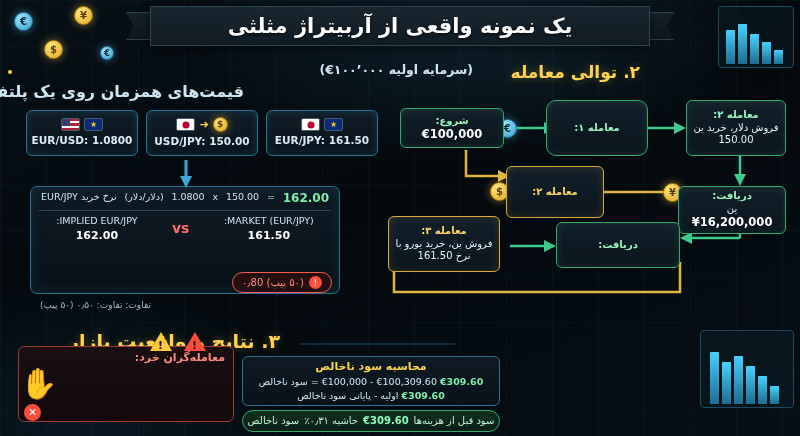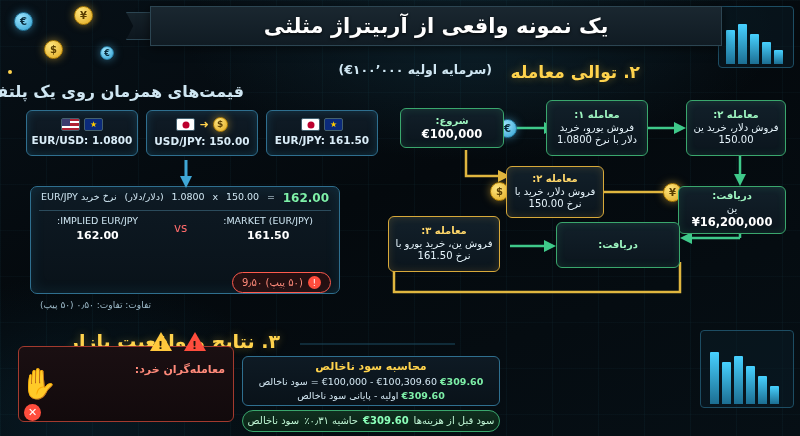--- a/index.html
+++ b/index.html
@@ -24,21 +24,21 @@
     background-image:
       linear-gradient(to right, rgba(40,120,140,0.07) 1px, transparent 1px),
       linear-gradient(to bottom, rgba(40,120,140,0.055) 1px, transparent 1px);
     background-size: 46px 46px;
     pointer-events: none;
   }
   .glowdot { position:absolute; border-radius:50%; filter: blur(0.3px); }
 
   
   .banner {
-    position: absolute; top: 6px; left: 150px; width: 572px; height: 40px;
+    position: absolute; top: 6px; left: 150px; width: 500px; height: 40px;
     background: linear-gradient(180deg,#1a2730 0%, #101b23 100%);
     border: 1px solid #2c4552;
     display: flex; align-items: center; justify-content: center;
     box-shadow: 0 2px 10px rgba(0,0,0,.6);
   }
   .banner-title {
     color: #ffffff; font-size: 21px; font-weight: bold; letter-spacing: .3px;
     text-shadow: 0 1px 3px rgba(0,0,0,.8);
   }
   .ribbon-end {
@@ -56,21 +56,21 @@
     display: flex; flex-direction: column; align-items: center; justify-content: center;
     text-align: center;
     font-size: 10px; color: #eaf6ff; line-height: 1.25;
   }
   .sec-title { position: absolute; font-weight: bold; white-space: nowrap; }
 
   
   .t1 { top: 56px; right: 560px; font-size: 17px; color: #ffd34d; text-shadow:0 0 8px rgba(255,200,60,.35);}
   .t1sub { top: 82px; right: 556px; font-size: 16px; color: #cfe6f2; }
   .t2 { top: 62px; right: 160px; font-size: 17px; color: #ffd34d; text-shadow:0 0 8px rgba(255,200,60,.35);}
-  .t2sub { top: 62px; right: 308px; font-size: 12.5px; color: #cfe6f2; }
+  .t2sub { top: 62px; right: 327px; font-size: 12.5px; color: #cfe6f2; }
   .t3 { top: 330px; right: 520px; font-size: 19px; color: #ffd34d; text-shadow:0 0 8px rgba(255,200,60,.35);}
 
   .pair {
     width: 112px; height: 46px; background: linear-gradient(180deg,#101c27,#0a141c);
     border: 1px solid #2f6f8f; border-radius: 6px;
     box-shadow: 0 0 10px rgba(40,140,180,.25) inset;
     display:flex; flex-direction:column; align-items:center; justify-content:center; gap:3px;
   }
   .flags { display:flex; gap:4px; align-items:center; }
   .flag { width: 19px; height: 13px; border-radius:2px; border:1px solid #44606e; display:block;}
@@ -87,21 +87,21 @@
     background: linear-gradient(180deg,#0e1a24,#091219);
     border: 1px solid #2f6f8f; border-radius: 7px;
     box-shadow: 0 0 14px rgba(40,140,180,.18) inset;
     align-items: stretch; justify-content: flex-start; padding: 4px 8px;
   }
   .calc-head { color:#ffd34d; font-size:13.5px; font-weight:bold; text-align:center; margin-bottom:3px;}
   .calc-row { display:flex; justify-content:space-between; font-size:9.5px; color:#cfe6f2; padding:0 2px;}
   .calc-eq { color:#7ef0a8; font-weight:bold; font-size:12px;}
   .sep { height:1px; background:#2b4b5c; margin:4px 0;}
   .cmp { display:flex; align-items:center; justify-content:space-around; font-size:9.5px; color:#cfe6f2;}
-  .vs { color:#ff6b6b; font-weight:normal; font-size:12px;}
+  .vs { color:#ff6b6b; font-weight:bold; font-size:14px;}
   .cmp-val { color:#ffffff; font-weight:bold; font-size:11px;}
   .pipbadge {
     position:absolute; left: 232px; top: 272px;
     border:1px solid #ff5a4d; border-radius:13px; padding:3px 9px;
     color:#ff8a7a; font-size:10px; background:rgba(60,12,10,.55); display:flex; gap:5px; align-items:center;
   }
   .warnbadge { width:13px;height:13px;border-radius:50%;background:#ff4d3d;color:#fff;font-size:9px;display:flex;align-items:center;justify-content:center;}
   .pipnote { position:absolute; left: 40px; top: 300px; font-size:9px; color:#9fbccb; }
 
   
@@ -148,21 +148,21 @@
     left: 258px; top: 352px; width: 212px; height: 56px;
     background: linear-gradient(180deg,#0e1a24,#091219);
     border:1px solid #2f6f8f; border-radius:6px; align-items:stretch; padding:3px 6px; justify-content:flex-start;
   }
   .hft-head{ color:#6fd3ff; font-size:10.5px; font-weight:bold; text-align:center;}
   .hft-body{ font-size:8.8px; color:#bcd6e3; text-align:center; line-height:1.45; margin-top:2px;}
 
   .riskbox {
     left: 18px; top: 346px; width: 216px; height: 76px;
     background: linear-gradient(180deg,#1a0f12,#120a0c);
-    border:1px solid #a33a2e; border-radius:6px; align-items:stretch; padding:16px 8px; justify-content:flex-start;
+    border:1px solid #a33a2e; border-radius:6px; align-items:stretch; padding:4px 8px; justify-content:flex-start;
   }
   .risk-head{ color:#ff8a7a; font-size:11px; font-weight:bold; text-align:right;}
   .risk-body{ font-size:8.8px; color:#e0c3bd; text-align:right; line-height:1.5; margin-top:2px;}
   .stop-icon {
     position:absolute; left:20px; top:360px; width:38px;height:46px;
     display:flex; align-items:center; justify-content:center; font-size:30px; color:#ffffff;
   }
   .tri-warn { position:absolute; width:0;height:0;border-left:11px solid transparent;border-right:11px solid transparent;border-bottom:19px solid #ffc83d;}
   .tri-warn.red { border-bottom-color:#ff4d3d;}
   .tri-warn span{ position:absolute; left:-3px; top:7px; font-size:11px; color:#20150a; font-weight:bold;}
@@ -270,21 +270,21 @@
       <span class="vs">vs</span>
       <div style="display:flex;flex-direction:column;align-items:center;gap:2px;">
         <span>IMPLIED EUR/JPY:</span>
         <span class="cmp-val">162.00</span>
       </div>
     </div>
   </div>
 
   <div class="pipbadge">
     <span class="warnbadge">!</span>
-    <span>(۵۰ پیپ) 9٫۵۰</span>
+    <span>(۵۰ پیپ) ۰٫80</span>
   </div>
   <div class="pipnote">تفاوت: تفاوت: ۰٫۵۰ (۵۰ پیپ)</div>
 
   <svg class="wires">
 
     <line x1="186" y1="160" x2="186" y2="178" stroke="#3fa7d6" stroke-width="3"></line>
     <polygon points="186,188 180,176 192,176" fill="#3fa7d6"></polygon>
 
     <line x1="506" y1="128" x2="546" y2="128" stroke="#3fc98a" stroke-width="2.5"></line>
     <polygon points="556,128 544,122 544,134" fill="#3fc98a"></polygon>
@@ -316,33 +316,31 @@
 
   <div class="coin coin-blue" style="left:498px; top:119px;">€</div>
   <div class="coin" style="left:490px; top:182px;">$</div>
   <div class="coin" style="left:663px; top:183px;">¥</div>
 
   <div class="box n" style="left:400px; top:108px; width:104px; height:40px;">
     <div class="hd">شروع:</div>
     <div class="big">€100,000</div>
   </div>
 
-  <div class="box n" style="left:546px; top:100px; width:102px; height:56px;">
+  <div class="box n" style="left:546px; top:100px; width:102px; height:56px;border-radius:10px;">
     <div class="hd">معامله ۱:</div>
-    <div class="bd">فروش یورو، خرید دلار با نرخ 1.0800</div>
   </div>
 
   <div class="box n" style="left:686px; top:100px; width:100px; height:56px;">
     <div class="hd">معامله ۲:</div>
     <div class="bd">فروش دلار، خرید ین 150.00</div>
   </div>
 
   <div class="box n n-amber" style="left:506px; top:166px; width:98px; height:52px;">
     <div class="hd">معامله ۲:</div>
-    <div class="bd">فروش دلار، خرید با نرخ 150.00</div>
   </div>
 
   <div class="box n n-amber" style="left:388px; top:216px; width:112px; height:56px;">
     <div class="hd">معامله ۳:</div>
     <div class="bd">فروش ین، خرید یورو با نرخ 161.50</div>
   </div>
 
   <div class="box n" style="left:678px; top:186px; width:108px; height:48px;">
     <div class="hd">
       <span>دریافت:</span>

